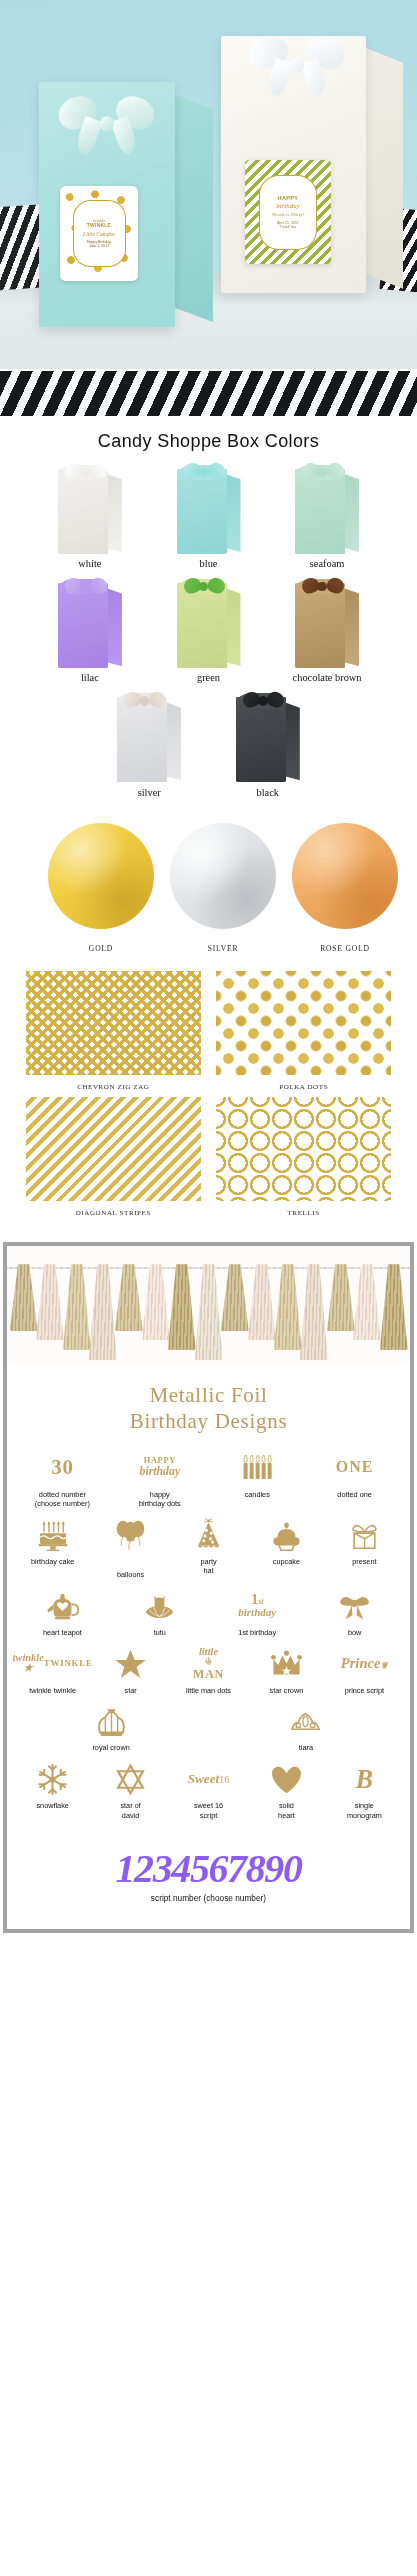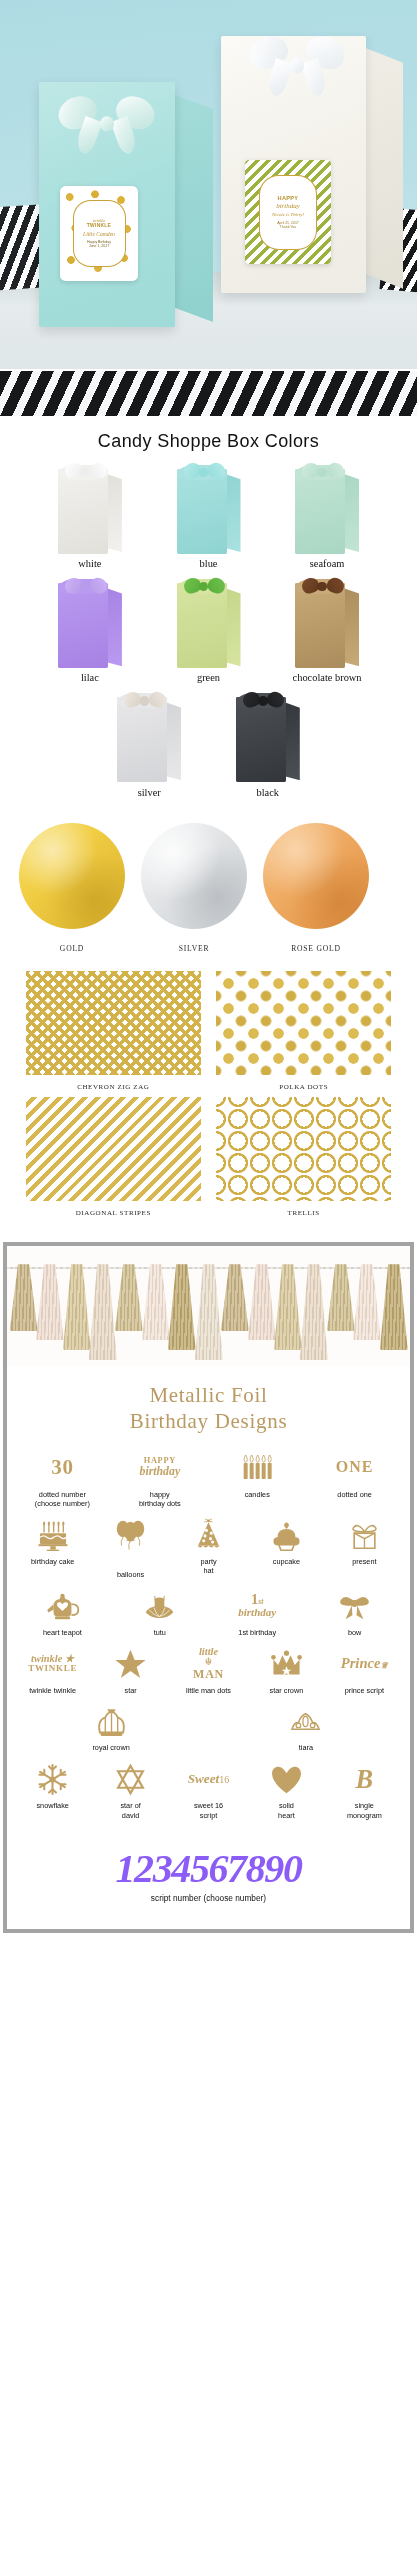--- a/index.html
+++ b/index.html
@@ -173,21 +173,21 @@
   .mini-bow i.r { right: 0; transform: rotate(16deg); }
   .mini-bow i.k { left: 15.3px; top: 7px; width: 9.7px; height: 9.7px; border-radius: 50%; }
   .color-label {
     margin-top: 4.2px;
     font-family: "Liberation Serif", serif;
     font-size: 10.4px;
     color: #111;
   }
 
   
-  .foils { display: flex; justify-content: flex-start; padding: 9.7px 11px 2.8px; }
+  .foils { display: flex; justify-content: flex-end; padding: 9.7px 11px 2.8px; }
   .foil-cell { text-align: center; width: 122px; }
   .foil-circle {
     width: 106px; height: 106px; border-radius: 50%; margin: 0 auto;
   }
   .foil-circle.gold {
     background:
       radial-gradient(circle at 32% 26%, rgba(255,255,255,.55), transparent 42%),
       radial-gradient(circle at 70% 72%, rgba(160,120,10,.30), transparent 45%),
       linear-gradient(135deg,#f7dd63 0%, #f2cf45 35%, #e8c23a 62%, #d9b02c 100%);
   }
@@ -757,21 +757,21 @@
                 <rect x="21" y="16" width="8" height="10" rx="3"></rect>
               </g>
             </svg>
           </div>
           <div class="icon-label" style="white-space: pre-line;">bow</div>
         </div>
       </div>
       <div class="icon-row">
         <div class="icon-cell">
           <div class="icon-art">
-            <span style="display:flex;flex-direction:column;align-items:center;line-height:1;">
+            <span style="display:flex;flex-direction:row;align-items:center;line-height:1;">
               <span class="gold-text script" style="font-size:10.4px;">twinkle ★</span>
               <span class="gold-text" style="font-size:9px;font-weight:bold;letter-spacing:0.7px;">TWINKLE</span>
             </span>
           </div>
           <div class="icon-label" style="white-space: pre-line;">twinkle twinkle</div>
         </div>
         <div class="icon-cell">
           <div class="icon-art">
             <svg width="35" height="33" viewBox="0 0 50 48" fill="#c2a264">
               <path d="M25 4 L31 19 L47 19 L34 29 L39 45 L25 35 L11 45 L16 29 L3 19 L19 19Z"></path>

